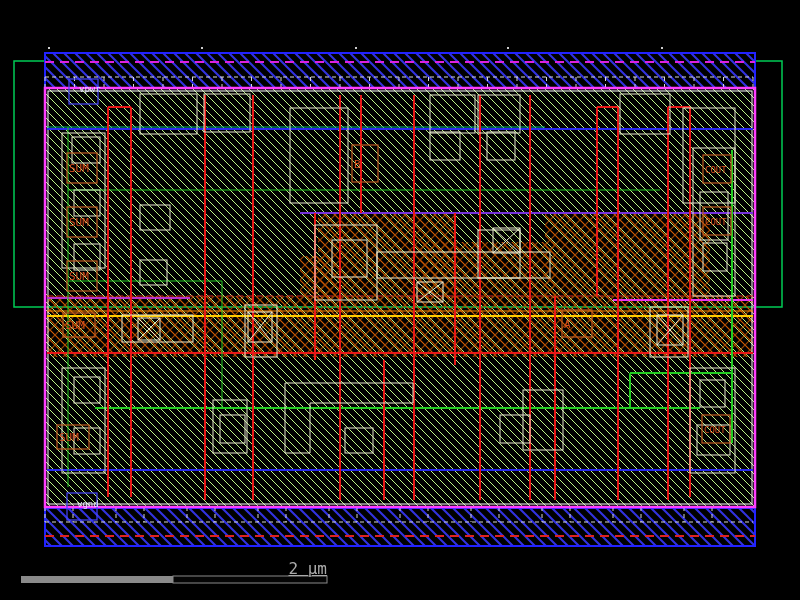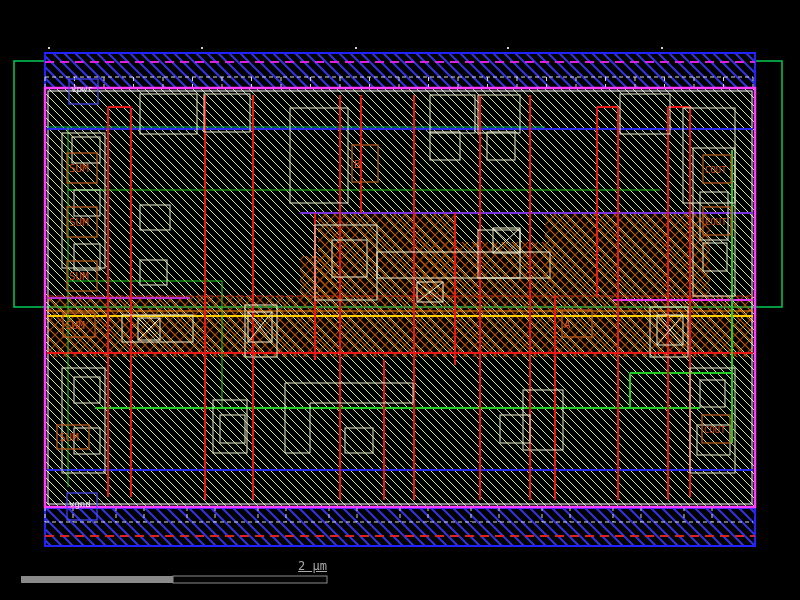--- a/index.html
+++ b/index.html
@@ -1,23 +1,23 @@
 <!DOCTYPE html>
 <html><head>
 <meta charset="utf-8">
 <style>
   html,body{margin:0;padding:0;background:#000;}
   #stage{position:relative;width:800px;height:600px;background:#000;overflow:hidden;
          font-family:"DejaVu Sans Mono", monospace;}
   #layout-svg{position:absolute;left:0;top:0;}
-  .pin{position:absolute;color:#e6e6ff;font-size:9px;line-height:10px;letter-spacing:0px;}
+  .pin{position:absolute;color:#e6e6ff;font-size:9px;line-height:10px;letter-spacing:0px;margin-left:8px;}
   #vpwr-label{left:71px;top:84px;}
   #vgnd-label{left:69px;top:500px;font-family:Liberation Mono, monospace;}
   #scale-label{position:absolute;left:280px;top:559px;width:47px;text-align:right;
-               color:#aaaaaa;font-size:12px;text-decoration:underline;}
+               color:#aaaaaa;font-size:16px;text-decoration:underline;}
 </style>
 </head>
 <body>
 
 <div id="stage">
   <svg id="layout-svg" width="800" height="600">
       <defs>
         <pattern id="gh" width="8" height="8" patternUnits="userSpaceOnUse">
     <path d="M-2,-2 L10,10 M-2,6 L2,10 M6,-2 L10,2" stroke="#bdf287" stroke-width="1"></path>
   </pattern>

